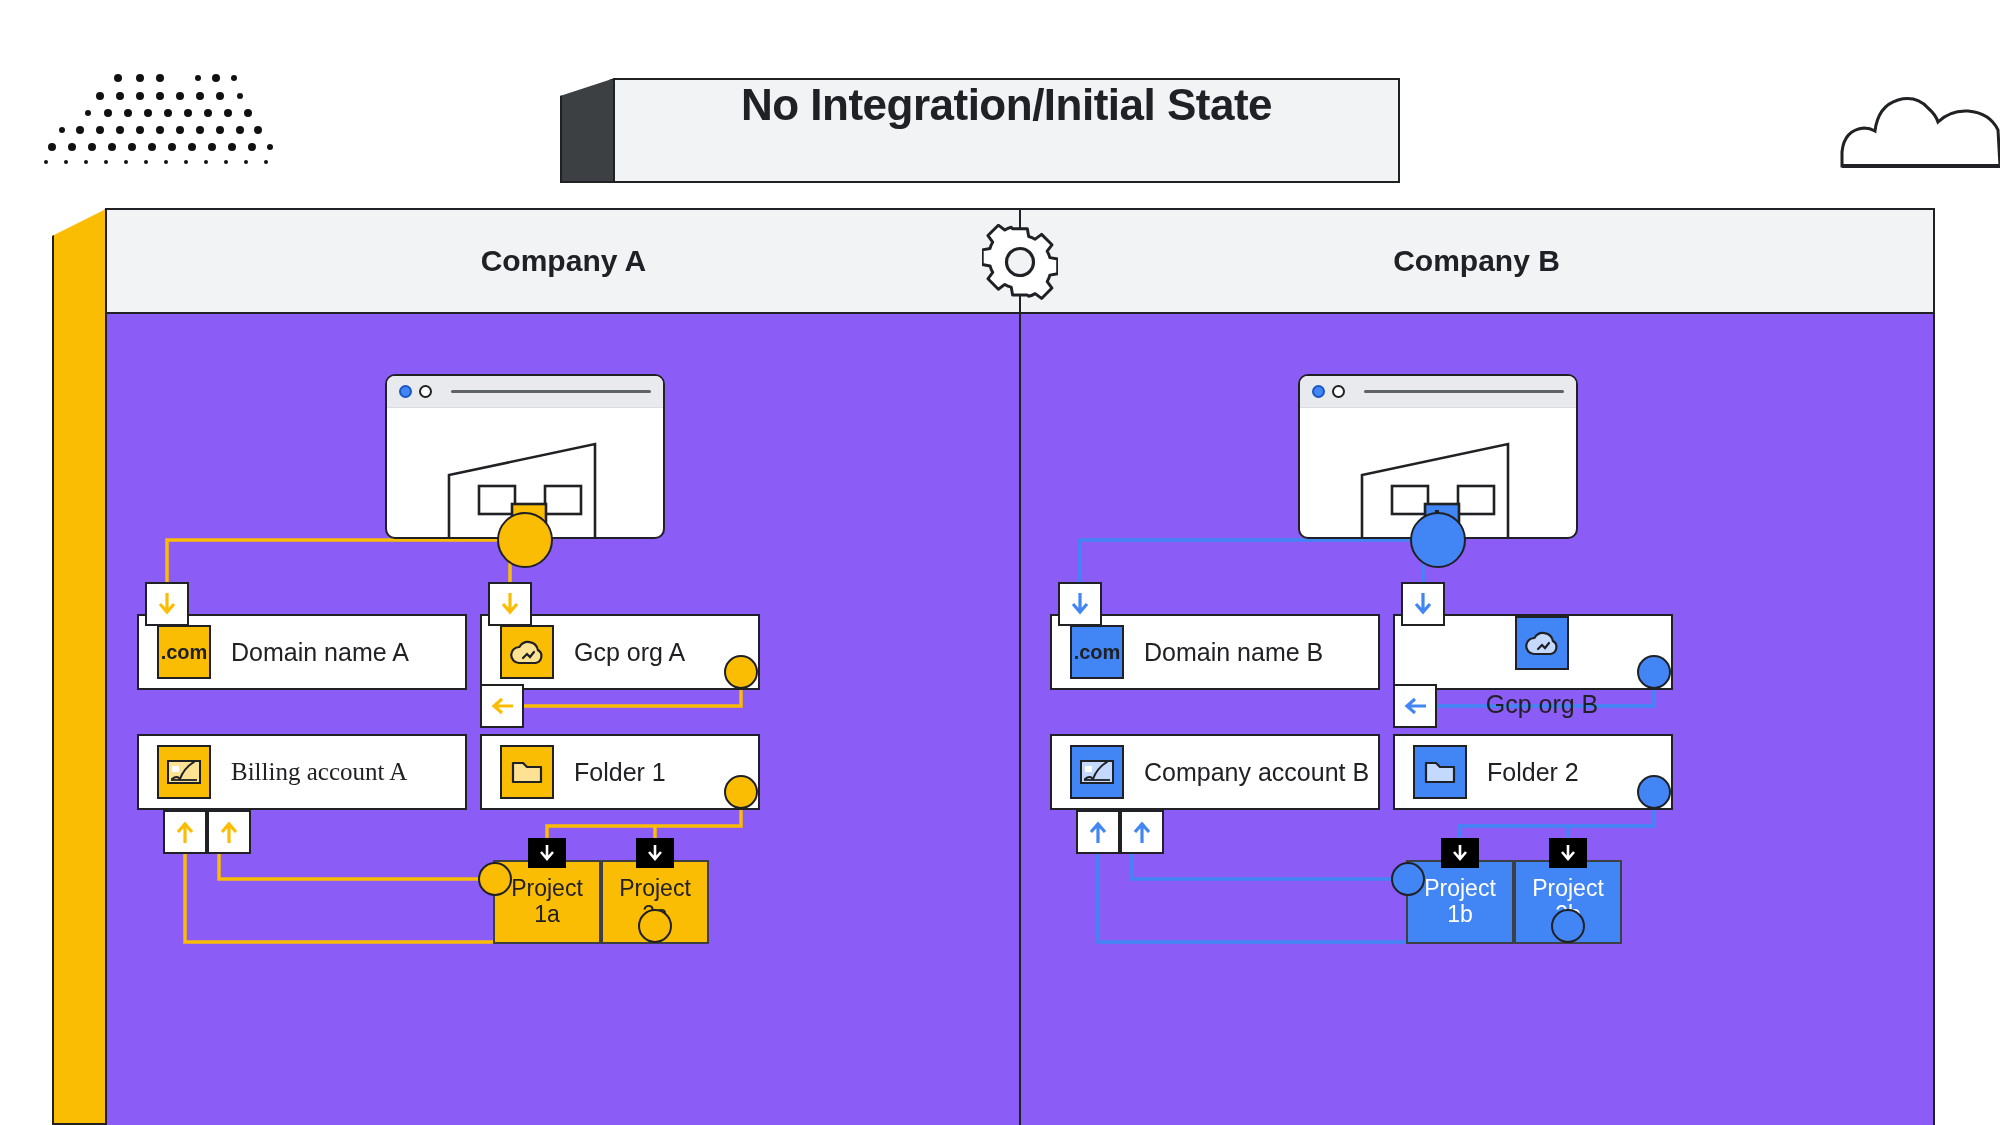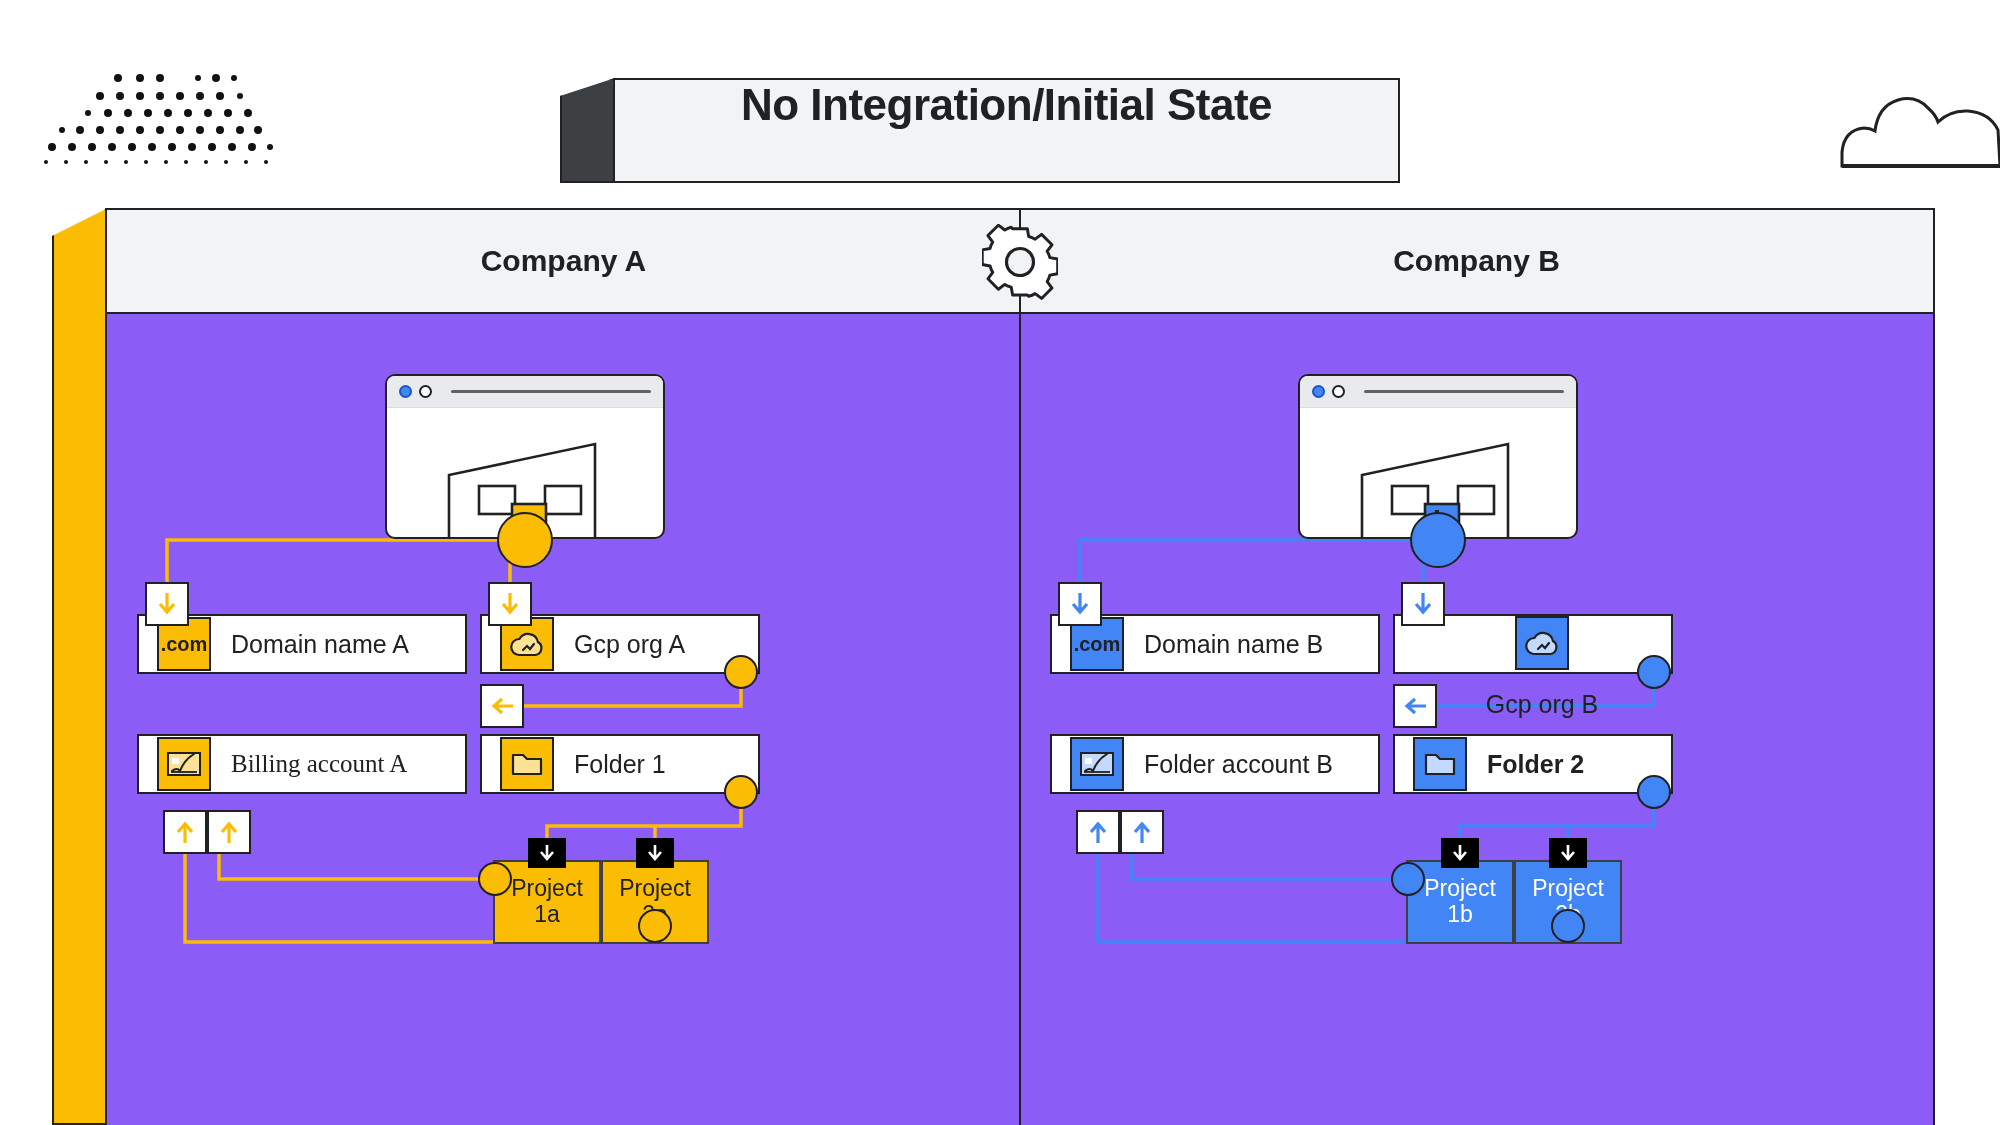--- a/index.html
+++ b/index.html
@@ -93,21 +93,21 @@
   
   .hub {
     position: absolute; width: 56px; height: 56px; border-radius: 50%;
     border: 2px solid #202124; z-index: 3;
   }
   .hub.a { background: #fbbc04; left: 390px; top: 198px; }
   .hub.b { background: #4285f4; left: 390px; top: 198px; }
 
   
   .entity {
-    position: absolute; height: 60px; background: #fff;
+    position: absolute; height: 76px; background: #fff;
     border: 2px solid #202124; display: flex; align-items: center;
     padding-left: 18px; gap: 20px; z-index: 2;
   }
   .entity .label { font-size: 25px; color: #202124; white-space: nowrap; }
   .ent-icon {
     width: 54px; height: 54px; border: 2px solid #202124;
     display: flex; align-items: center; justify-content: center;
     flex: 0 0 auto;
   }
   .ent-icon.yellow { background: #fbbc04; }
@@ -448,24 +448,24 @@
 
       <div class="entity" style="left:30px; top:420px; width:330px;">
         <span class="ent-icon blue">
           <svg width="38" height="30" viewBox="0 0 38 30">
             <rect x="3" y="4" width="32" height="22" fill="#c3d9fd" stroke="#202124" stroke-width="2"></rect>
             <rect x="7" y="9" width="7" height="6" fill="#fff" stroke="none"></rect>
             <path d="M7 22 q5 -4 8 0 q4 -11 14 -17" fill="none" stroke="#202124" stroke-width="2" stroke-linecap="round"></path>
             <line x1="6" y1="23" x2="32" y2="23" stroke="#202124" stroke-width="1.8"></line>
           </svg>
         </span>
-        <span class="label">Folder account B</span>
-      </div>
-
-      <div class="entity" style="left:373px; top:420px; width:280px;font-weight:bold;">
+        <span class="label">Company account B</span>
+      </div>
+
+      <div class="entity" style="left:373px; top:420px; width:280px;">
         <span class="ent-icon blue">
           <svg width="36" height="30" viewBox="0 0 36 30">
             <path d="M4 25 L4 6 L14 6 L18 10 L32 10 L32 25 Z" fill="#c3d9fd" stroke="#202124" stroke-width="2.2" stroke-linejoin="round"></path>
           </svg>
         </span>
         <span class="label">Folder 2</span>
       </div>
       <div class="conn b" style="left:617px; top:461px;"></div>
 
       <div class="arrowbox" style="left:56px; top:496px;">

